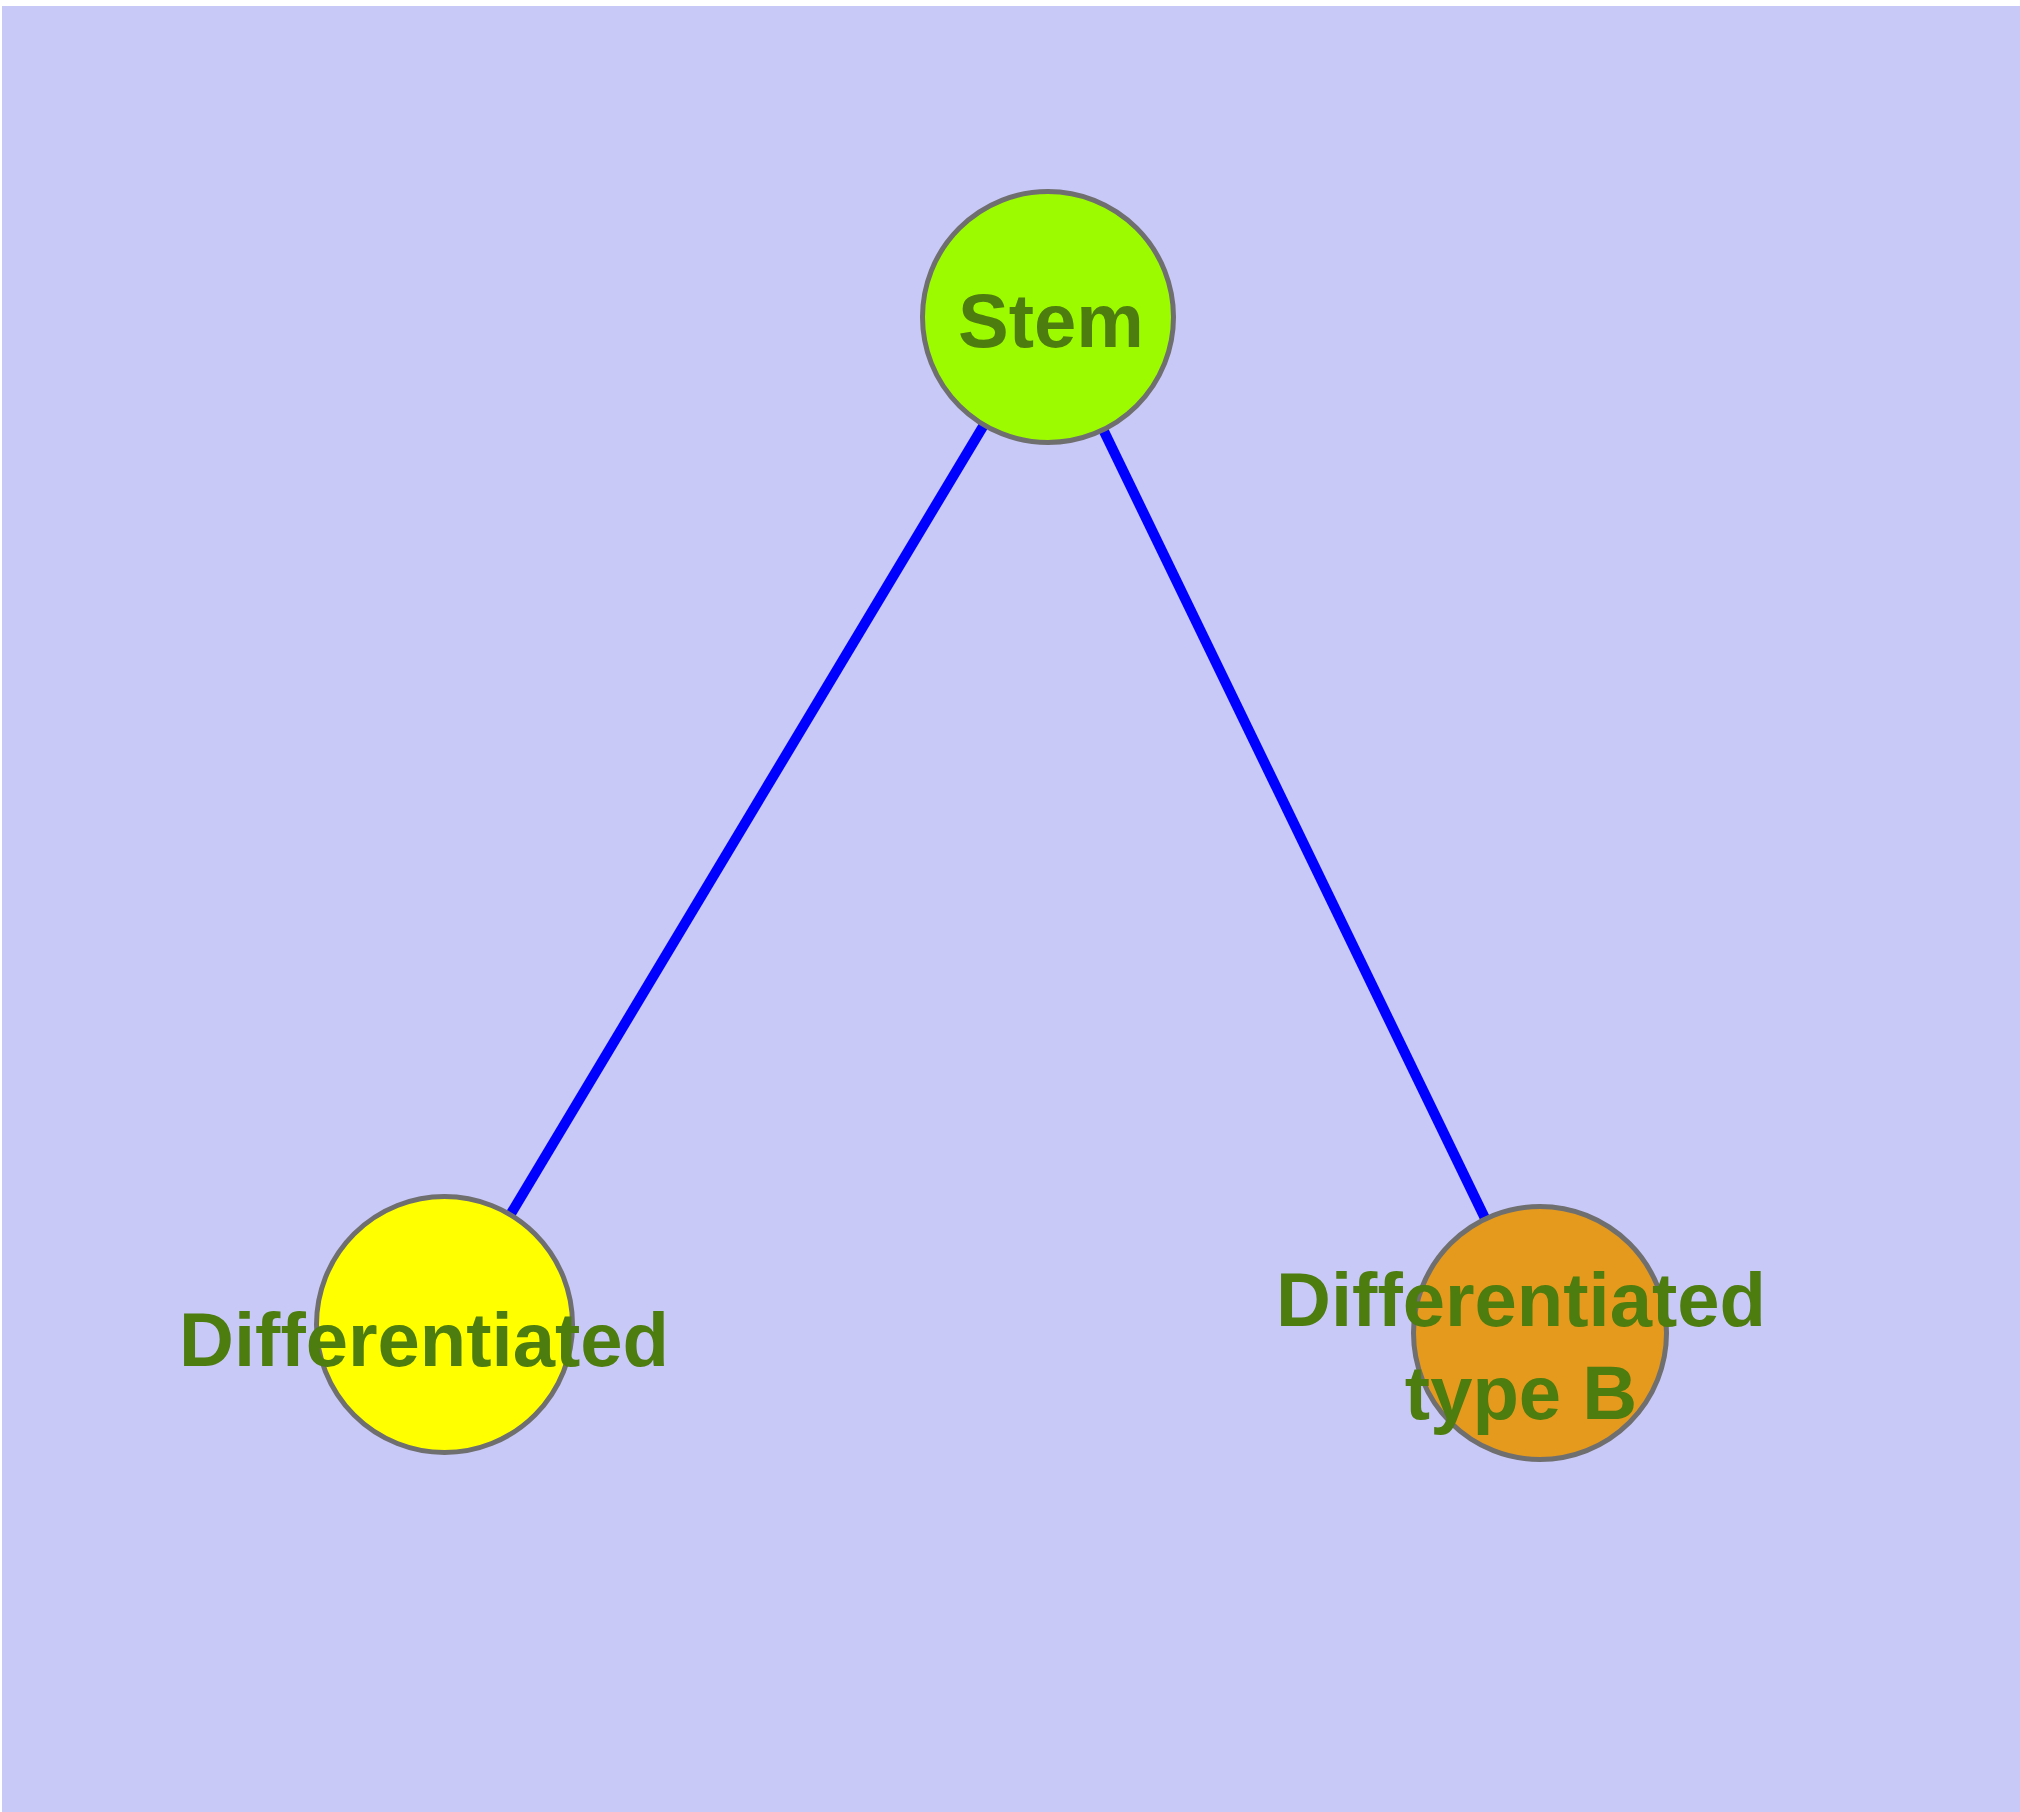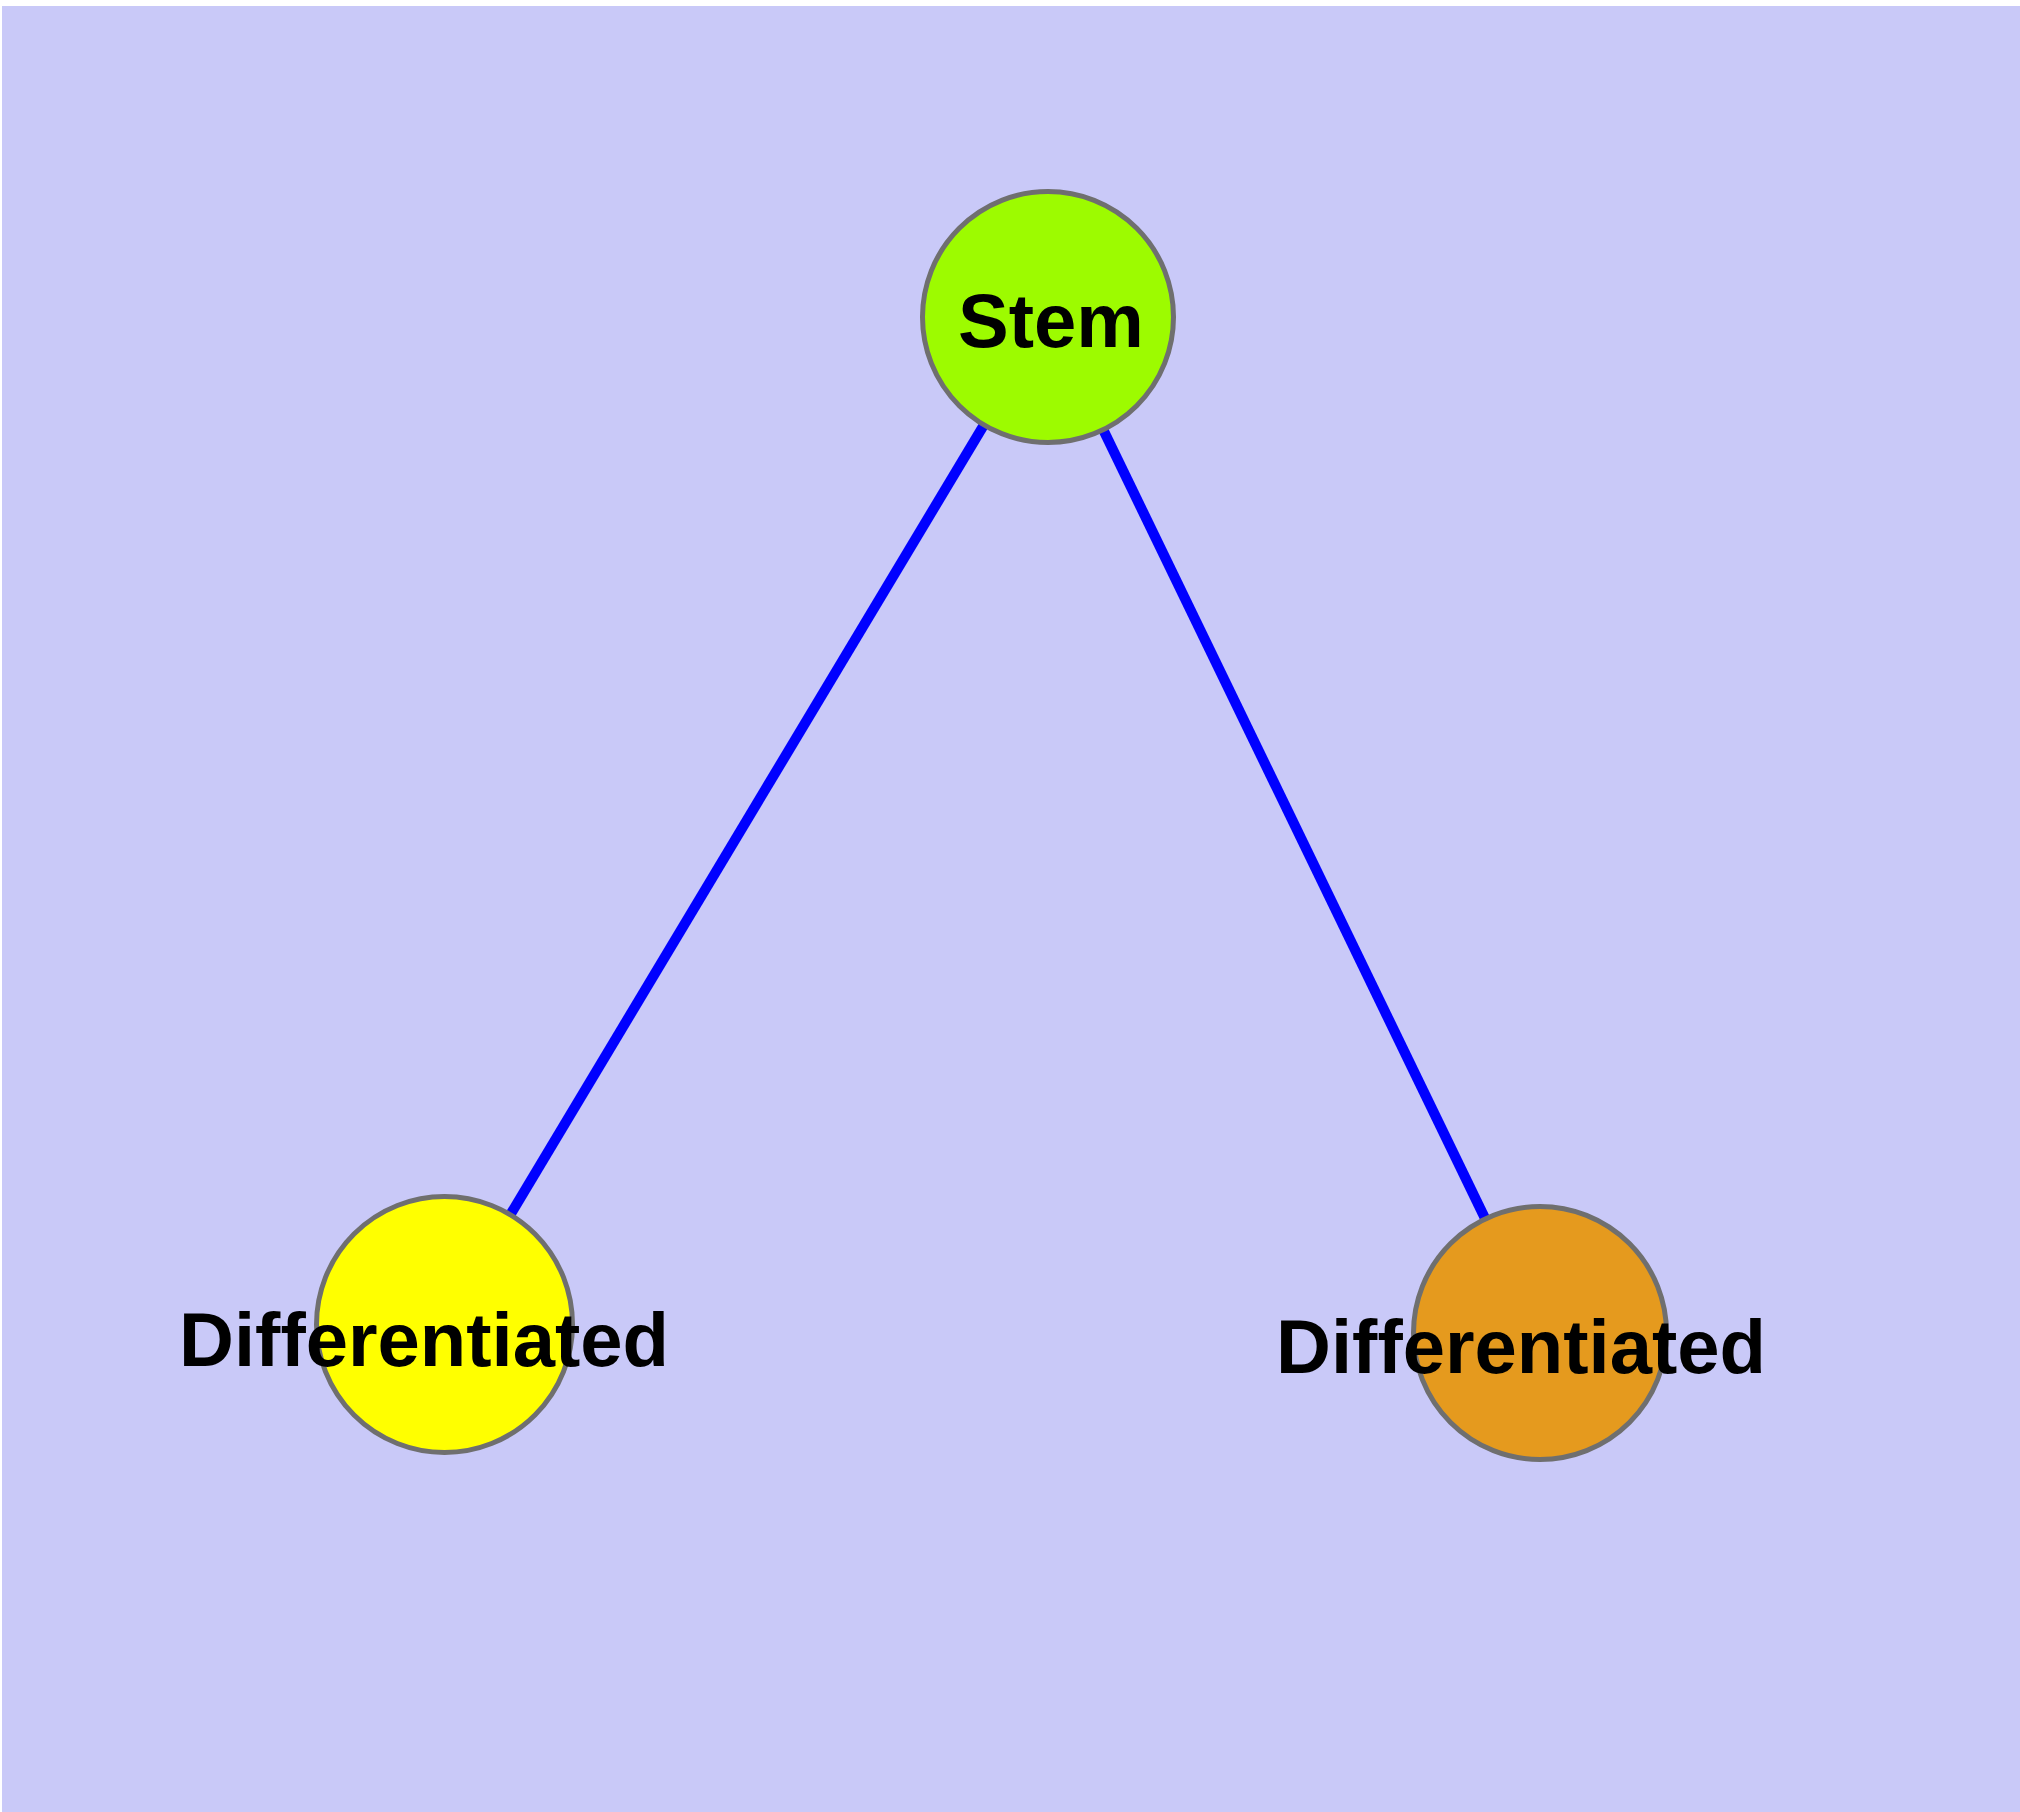--- a/index.html
+++ b/index.html
@@ -39,21 +39,21 @@
     border-radius: 50%;
     border: 5.1px solid #6f6f6f;
     box-sizing: border-box;
   }
   .node-stem { left: 920px; top: 189px;  width: 256px; height: 256px; }
   .node-a    { left: 314px;  top: 1194px; width: 261px; height: 261px; }
   .node-b    { left: 1411px; top: 1204px; width: 258px; height: 258px; }
   .label {
     position: absolute;
     transform: translate(-50%, -50%);
-    color: #000000;
+    color: #4d7c0f;
     font-weight: bold;
     font-size: 76px;
     line-height: 93px;
     text-align: center;
     white-space: nowrap;
   }
   .label-stem { left: 1051px; top: 320px; }
   .label-a    { left: 424px;  top: 1339px; }
   .label-b    { left: 1521px; top: 1346px; }
 </style>
@@ -76,16 +76,17 @@
   <div class="node node-b" style="background-color: rgb(229, 154, 30);"></div>
 
   <div class="label label-stem">Stem</div>
 
   <div class="label label-a">
     <span>Differentiated</span><br>
   </div>
 
   <div class="label label-b">
     <span>Differentiated</span><br>
+    <span>type B</span>
   </div>
 
 </div>
 
 
 </body></html>

